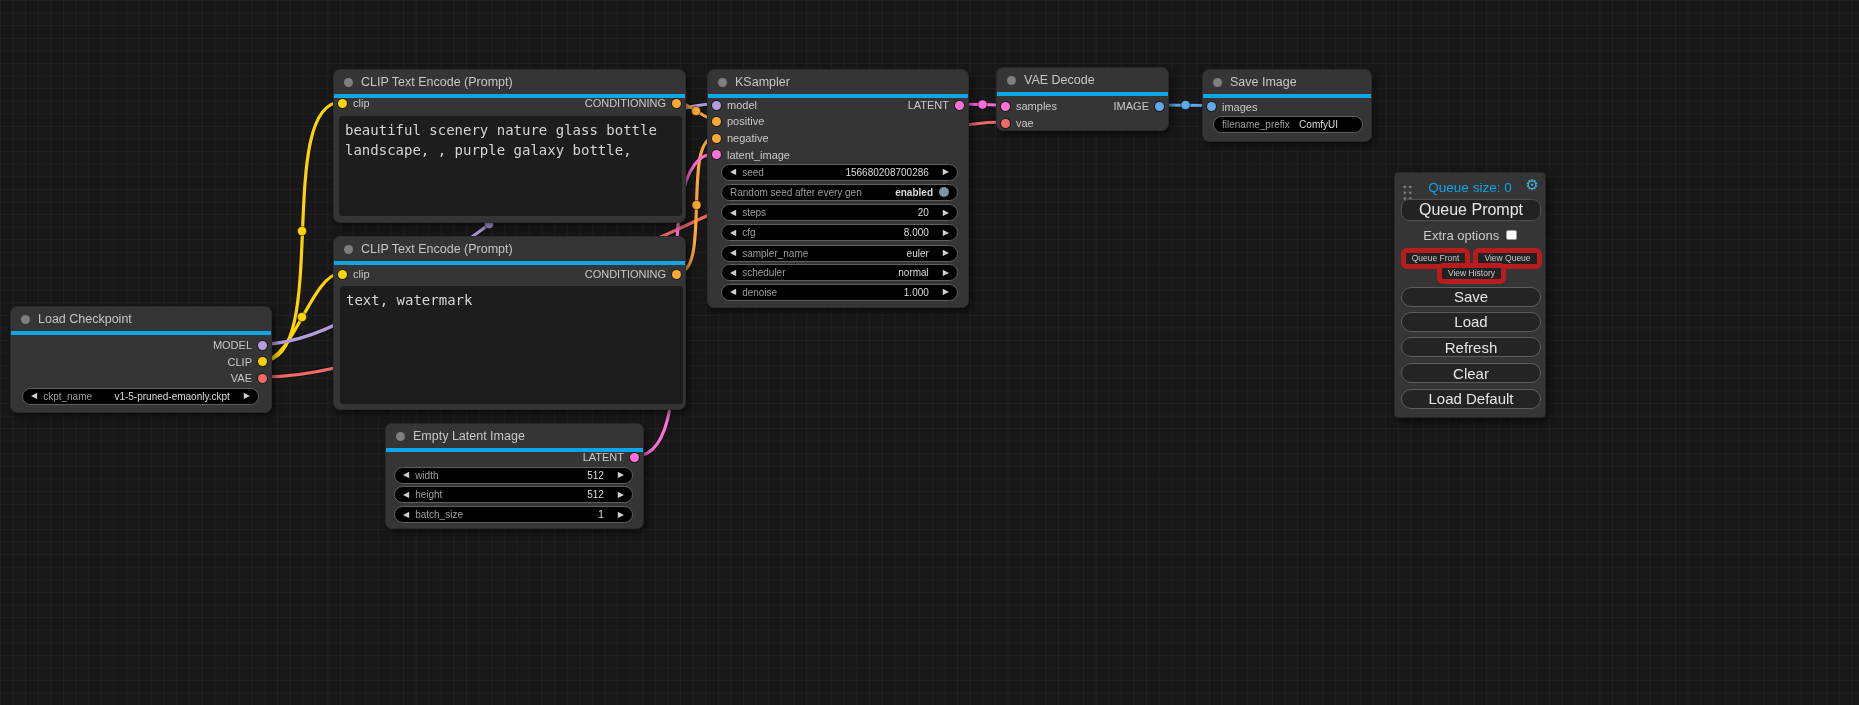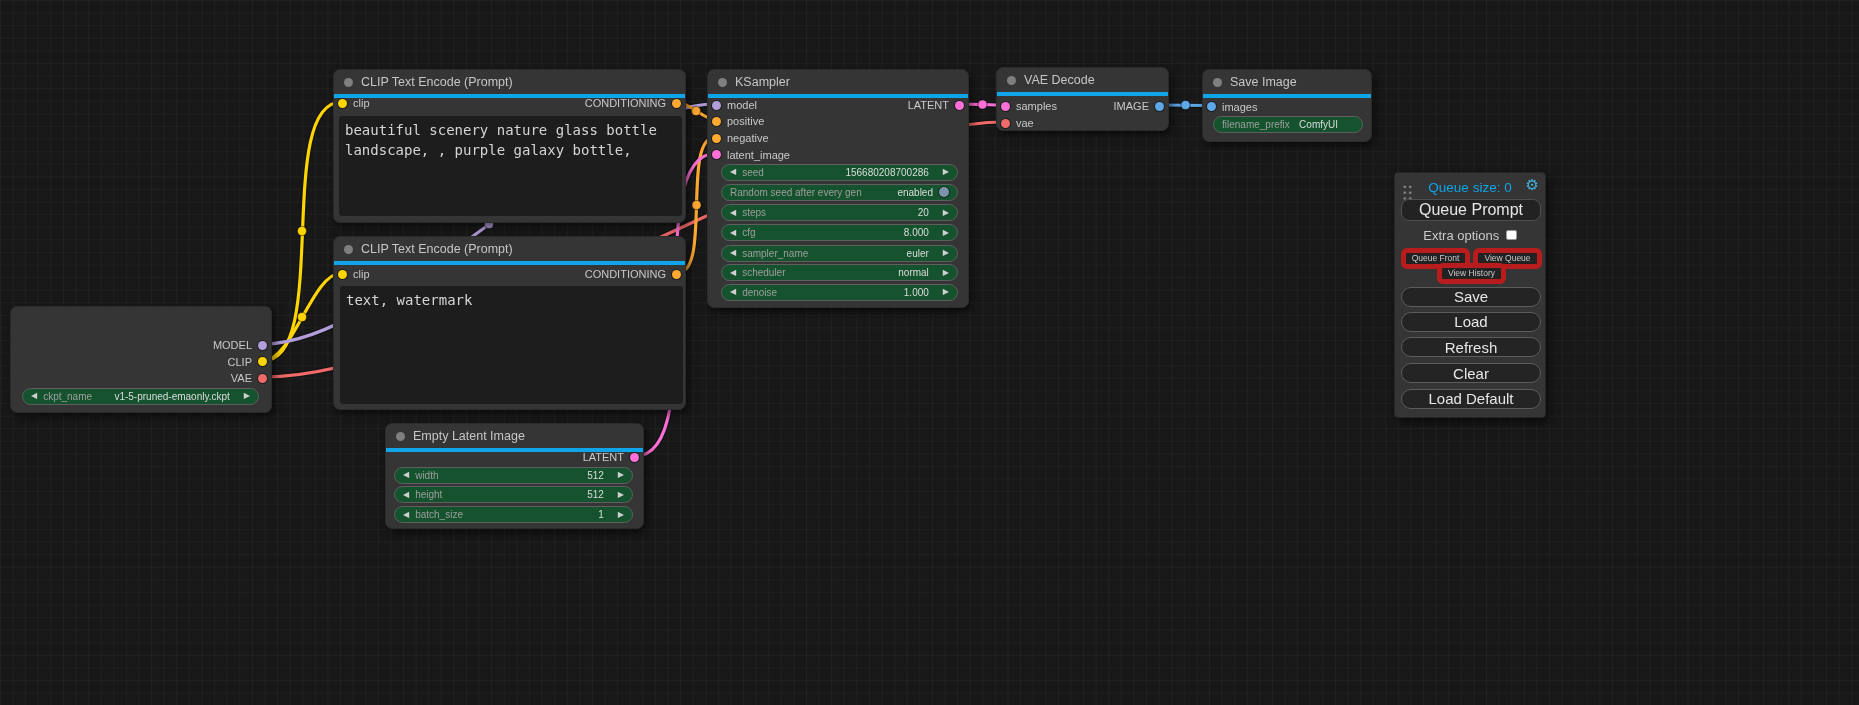--- a/index.html
+++ b/index.html
@@ -26,29 +26,29 @@
   .slot.in{left:4px;}
   .slot.out{right:4px;}
   .sdot{width:9px;height:9px;border-radius:50%;box-shadow:0 0 0 1px rgba(0,0,0,.45);flex:0 0 auto;}
   .c-model{background:#B39DDB;}
   .c-clip{background:#FFD500;}
   .c-vae{background:#F16A6A;}
   .c-cond{background:#FFA931;}
   .c-latent{background:#FF70D8;}
   .c-image{background:#5FA8E8;}
   .widget{
-    position:absolute;height:17px;background:#14532d;border:1px solid #5f5f5f;border-radius:9px;
+    position:absolute;height:17px;background:#000000;border:1px solid #5f5f5f;border-radius:9px;
     display:flex;align-items:center;gap:6px;font-size:10px;color:#a8a8a8;
     padding:0 8px;box-sizing:border-box;white-space:nowrap;
   }
   .widget .arr{color:#d0d0d0;font-size:8px;line-height:1;}
   .widget .wlabel{color:#9e9e9e;}
   .widget .wval{margin-left:auto;margin-right:8px;color:#dcdcdc;text-align:right;}
   .widget.text .wval{margin-right:16px;}
-  .widget.toggle .wval{margin-right:0;}
+  .widget.toggle .wval{margin-right:0;font-weight:bold;}
   .tdot{width:10px;height:10px;border-radius:50%;background:#7E93AB;box-shadow:0 0 0 1px rgba(0,0,0,.4);flex:0 0 auto;}
   .prompt{
     position:absolute;background:#1d1d1d;border-radius:3px;box-sizing:border-box;
     padding:4px 6px;font-family:"DejaVu Sans Mono",monospace;font-size:14px;line-height:1.45;
     color:#d5d5d5;white-space:pre-wrap;overflow:hidden;
   }
   .qpanel{
     position:absolute;z-index:3;background:#353535;border:1px solid #262626;border-radius:4px;
     box-shadow:3px 4px 10px rgba(0,0,0,.6);box-sizing:border-box;
   }
@@ -124,20 +124,24 @@
       <circle cx="634" cy="249" r="4.6" fill="#F16A6A"></circle>
       <circle cx="696" cy="111" r="4.6" fill="#FFA931"></circle>
       <circle cx="696.5" cy="205" r="4.6" fill="#FFA931"></circle>
       <circle cx="675.5" cy="305" r="4.6" fill="#FF70D8"></circle>
       <circle cx="982.5" cy="104.5" r="4.6" fill="#FF70D8"></circle>
       <circle cx="1185.5" cy="105" r="4.6" fill="#5FA8E8"></circle>
     </g>
   </svg>
 
   <div class="node" style="left:10px;top:306px;width:262px;height:107px">
+    <div class="ntitle">
+      <span class="cdot"></span>
+      <span>Load Checkpoint</span>
+    </div>
     <div class="slot out" style="top:31px">
       <span>MODEL</span>
       <span class="sdot c-model"></span>
     </div>
     <div class="slot out" style="top:47.5px">
       <span>CLIP</span>
       <span class="sdot c-clip"></span>
     </div>
     <div class="slot out" style="top:64px">
       <span>VAE</span>

